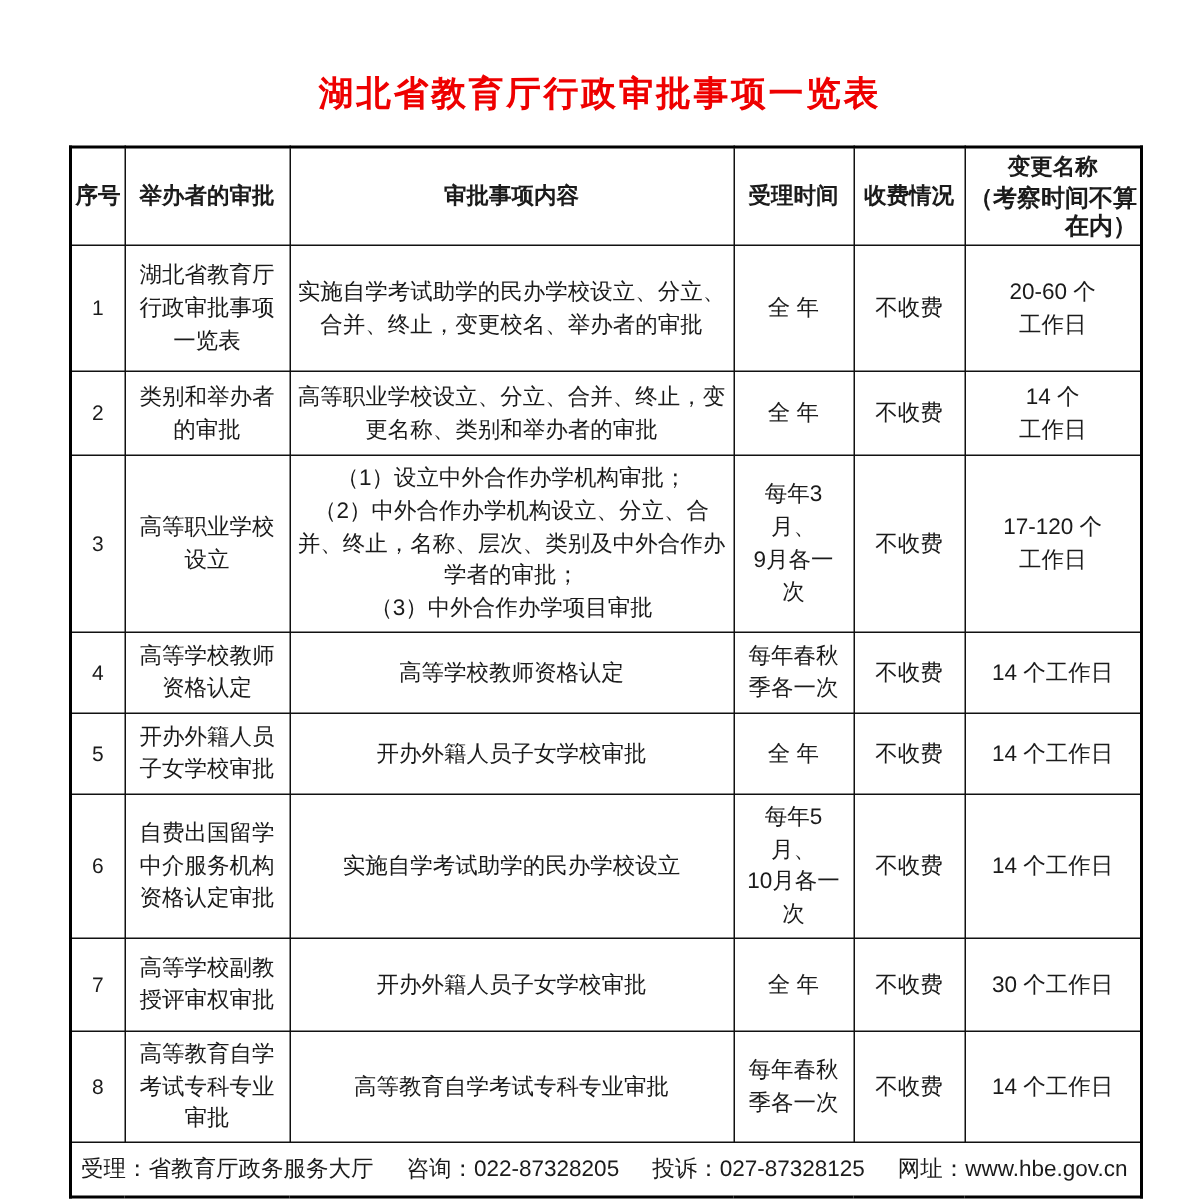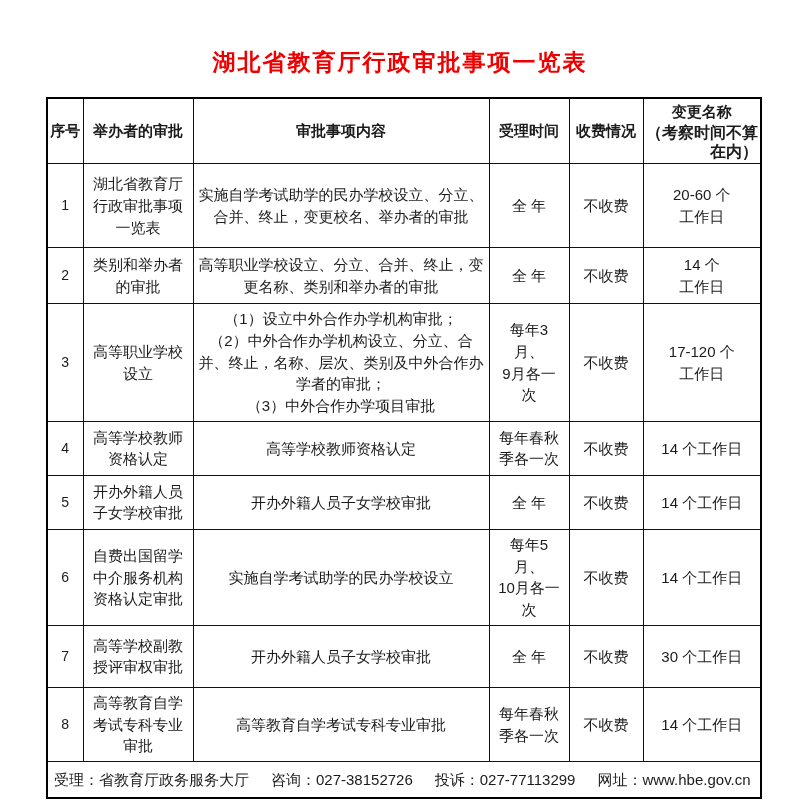--- a/index.html
+++ b/index.html
@@ -163,21 +163,21 @@
 季各一次</td>
         <td>不收费</td>
         <td class="cell-promise">14 个工作日</td>
       </tr>
     </tbody>
     <tfoot>
       <tr>
         <td colspan="6">
           <div class="footer-line">
             <span>受理：省教育厅政务服务大厅</span>
-            <span>咨询：027-38152726</span>
-            <span>投诉：027-77113299</span>
+            <span>咨询：022-87328205</span>
+            <span>投诉：027-87328125</span>
             <span>网址：www.hbe.gov.cn</span>
           </div>
         </td>
       </tr>
     </tfoot>
   </table>
 </div>
 
 </body></html>

